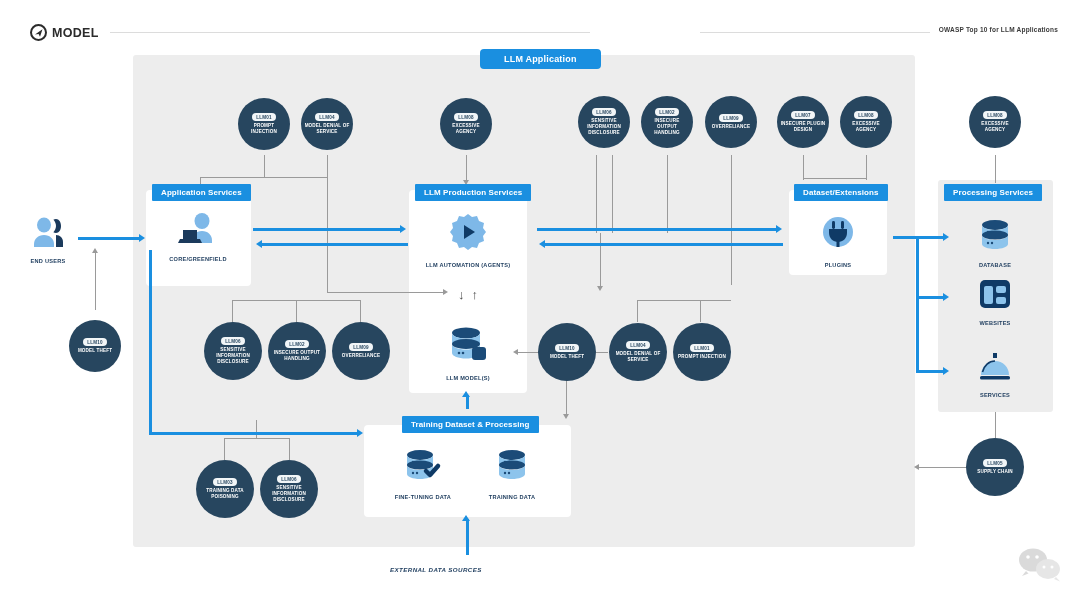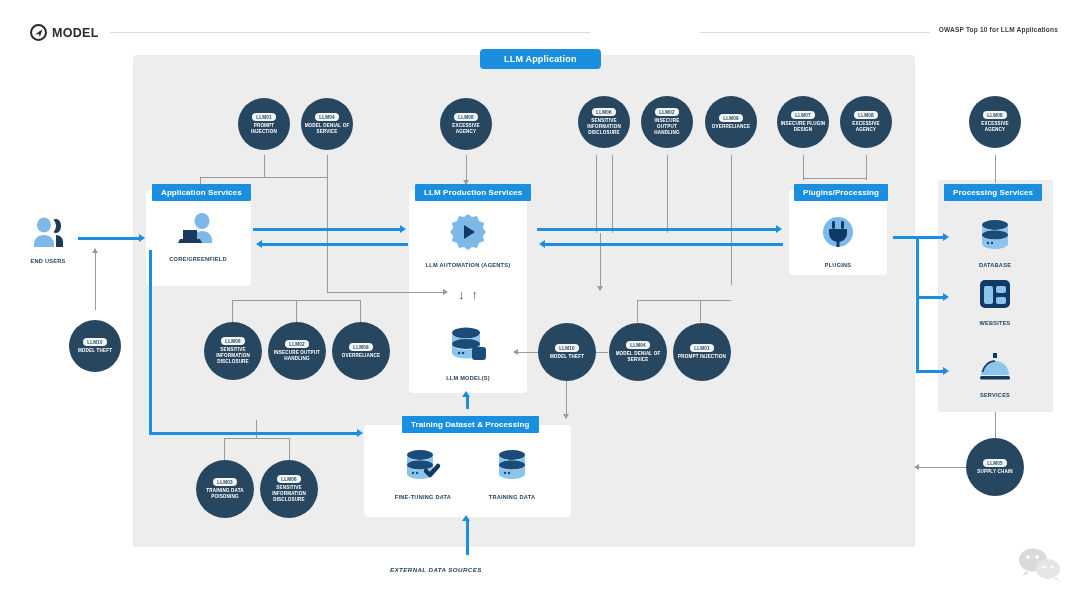--- a/index.html
+++ b/index.html
@@ -214,21 +214,21 @@
       <span>↑</span>
     </div>
 
   <div class="box box-app"></div>
   <div class="box box-llm"></div>
   <div class="box box-plug"></div>
   <div class="box box-train"></div>
 
   <div class="pill pill-app">Application Services</div>
   <div class="pill pill-llm">LLM Production Services</div>
-  <div class="pill pill-plug">Plugins/Processing</div>
+  <div class="pill pill-plug">Dataset/Extensions</div>
   <div class="pill pill-ds">Processing Services</div>
   <div class="pill pill-train">Training Dataset &amp; Processing</div>
 
   <div class="end-users">
     <span>
       <svg width="46" height="34" viewBox="0 0 46 34">
         <path d="M31 4c3 0 5 3 5 7s-2 7-5 7c-1 0-2-.3-2.6-.8C30 15.6 31 13 31 11s-1-4.6-2.6-6.2C29 4.3 30 4 31 4z" fill="#1b3a5c"></path>
         <path d="M31 20c4 0 7 3 7 7v5h-7V20z" fill="#1b3a5c"></path>
         <ellipse cx="19" cy="10" rx="7" ry="7.5" fill="#7eb8e8"></ellipse>
         <path d="M19 20c6 0 10 4 10 9v3H9v-3c0-5 4-9 10-9z" fill="#7eb8e8"></path>

